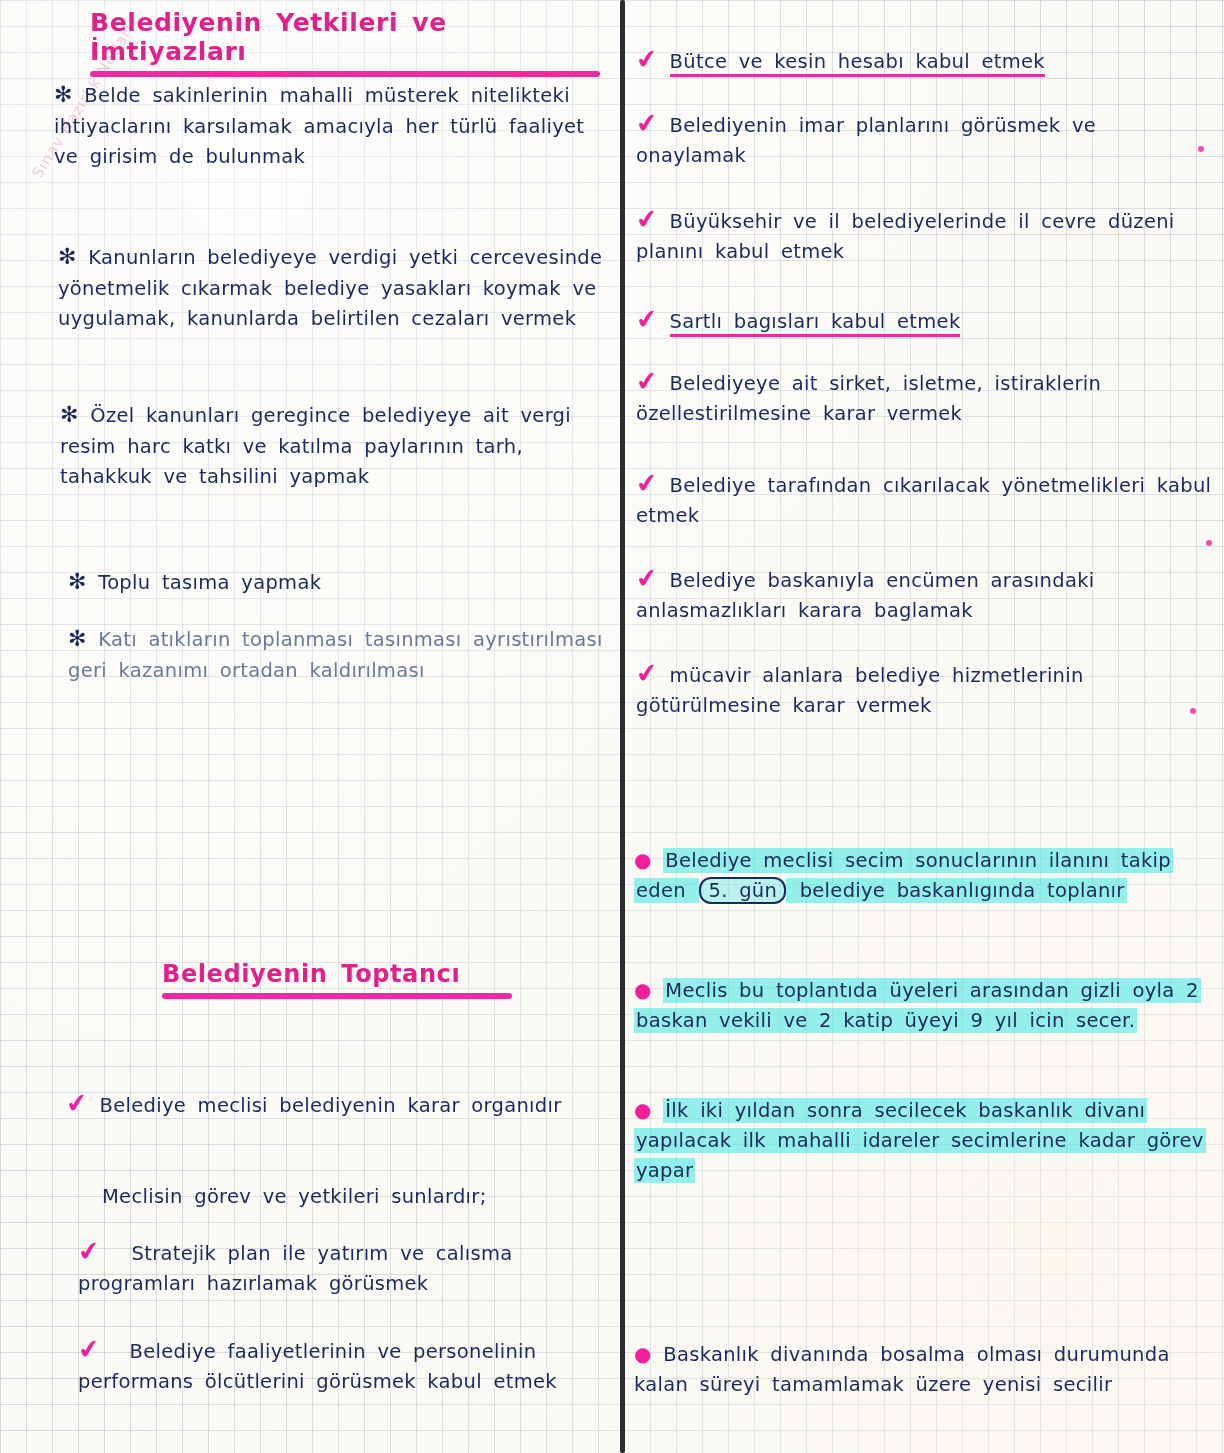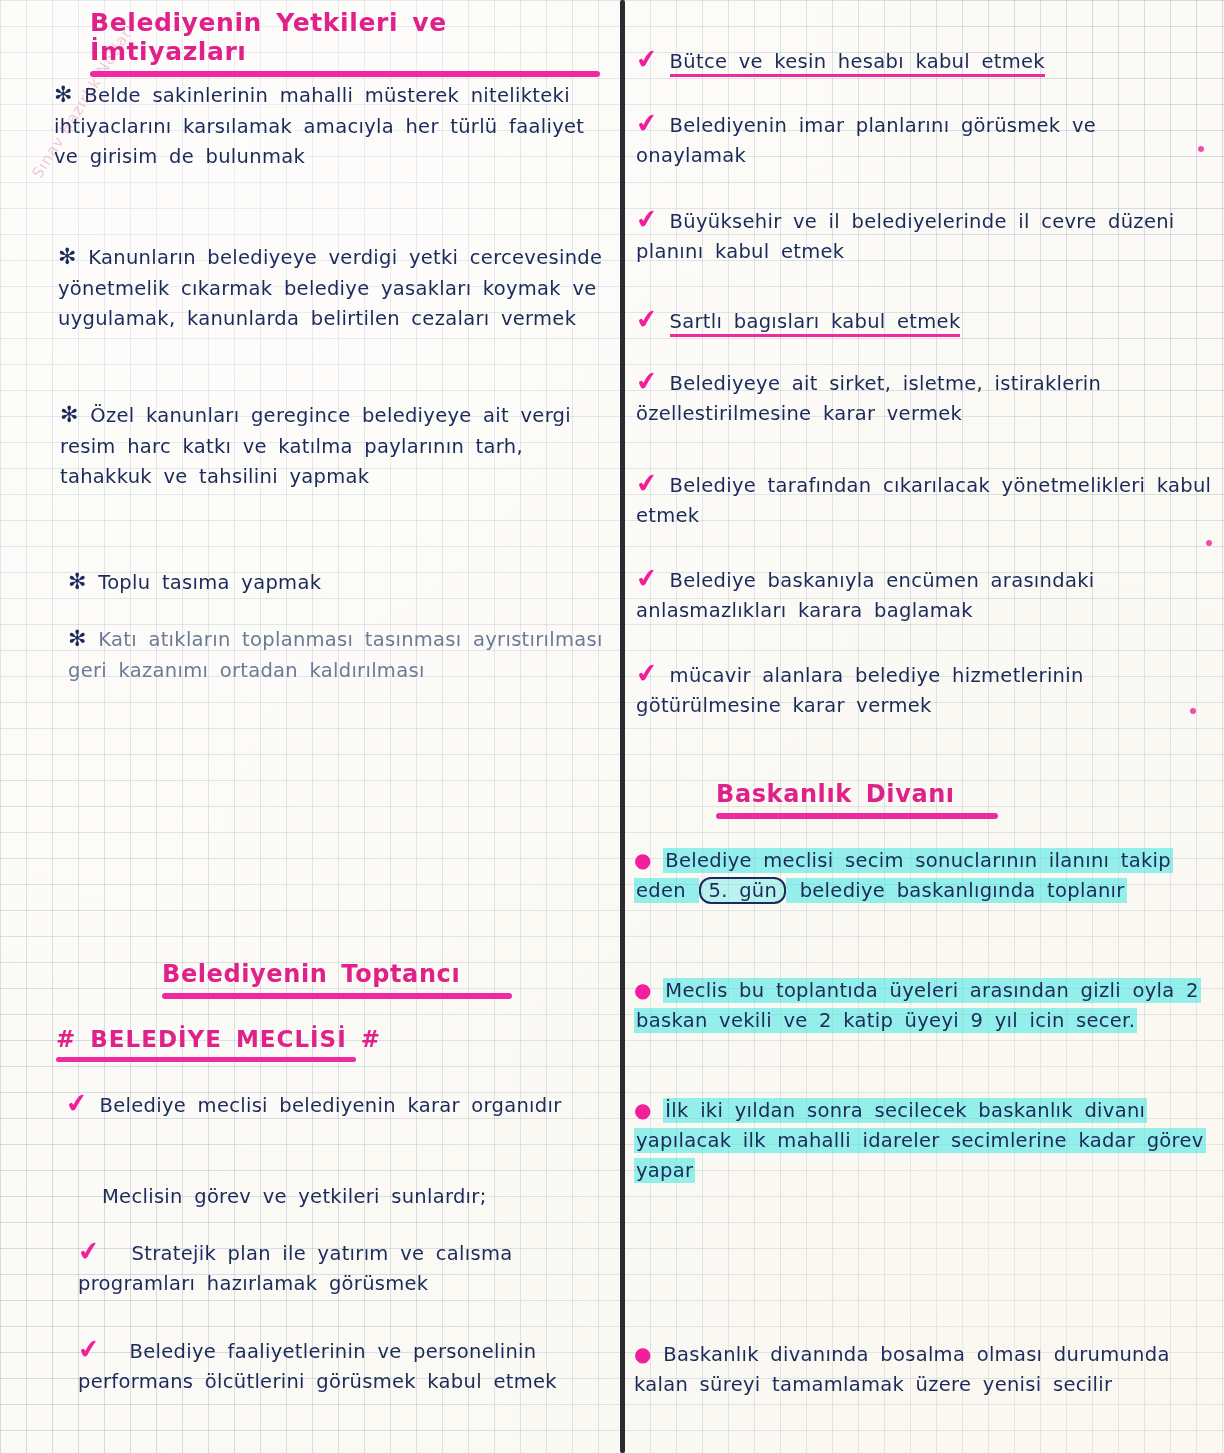--- a/index.html
+++ b/index.html
@@ -165,24 +165,20 @@
       <span>Katı atıkların toplanması tasınması ayrıstırılması geri kazanımı ortadan kaldırılması</span>
     </div>
 
 
 
     <div class="blk" style="left:150px; top:960px; width:390px;">
       <div class="title-pink" style="font-size:24px;">Belediyenin Toptancı</div>
       <div class="pink-underline" style="width:350px;"></div>
     </div>
 
-    <div class="blk" style="left:44px; top:1026px; width:400px;">
-      <div class="title-pink" style="font-size:23px; letter-spacing:1px;"># BELEDİYE MECLİSİ #</div>
-      <div class="pink-underline" style="width:300px; height:5px;"></div>
-    </div>
 
     <div class="blk hw" style="left:54px; top:1090px; width:555px;">
       <span class="check">✔</span>
       <span>Belediye meclisi belediyenin karar organıdır</span>
     </div>
 
     <div class="blk hw" style="left:90px; top:1182px; width:520px;">Meclisin görev ve yetkileri sunlardır;</div>
 
     <div class="blk hw" style="left:66px; top:1238px; width:545px;">
       <span class="check">✔</span>
@@ -231,24 +227,20 @@
     <div class="blk hw" style="left:8px; top:565px; width:580px;">
       <span class="check">✔</span>
       <span>Belediye baskanıyla encümen arasındaki anlasmazlıkları karara baglamak</span>
     </div>
 
     <div class="blk hw" style="left:8px; top:660px; width:580px;">
       <span class="check">✔</span>
       <span>mücavir alanlara belediye hizmetlerinin götürülmesine karar vermek</span>
     </div>
 
-    <div class="blk" style="left:88px; top:780px; width:320px;">
-      <div class="title-pink" style="font-size:24px;">Baskanlık Divanı</div>
-      <div class="pink-underline" style="width:282px;"></div>
-    </div>
 
     <div class="blk hw" style="left:6px; top:846px; width:592px;">
       <span class="bullet-pink">●</span>
       <span class="hl-cyan">Belediye meclisi secim sonuclarının ilanını takip eden </span><span class="boxed">5. gün</span><span class="hl-cyan"> belediye baskanlıgında toplanır</span>
     </div>
 
     <div class="blk hw" style="left:6px; top:976px; width:592px;">
       <span class="bullet-pink">●</span>
       <span class="hl-cyan">Meclis bu toplantıda üyeleri arasından gizli oyla 2 baskan vekili ve 2 katip üyeyi 9 yıl icin secer.</span>
     </div>

